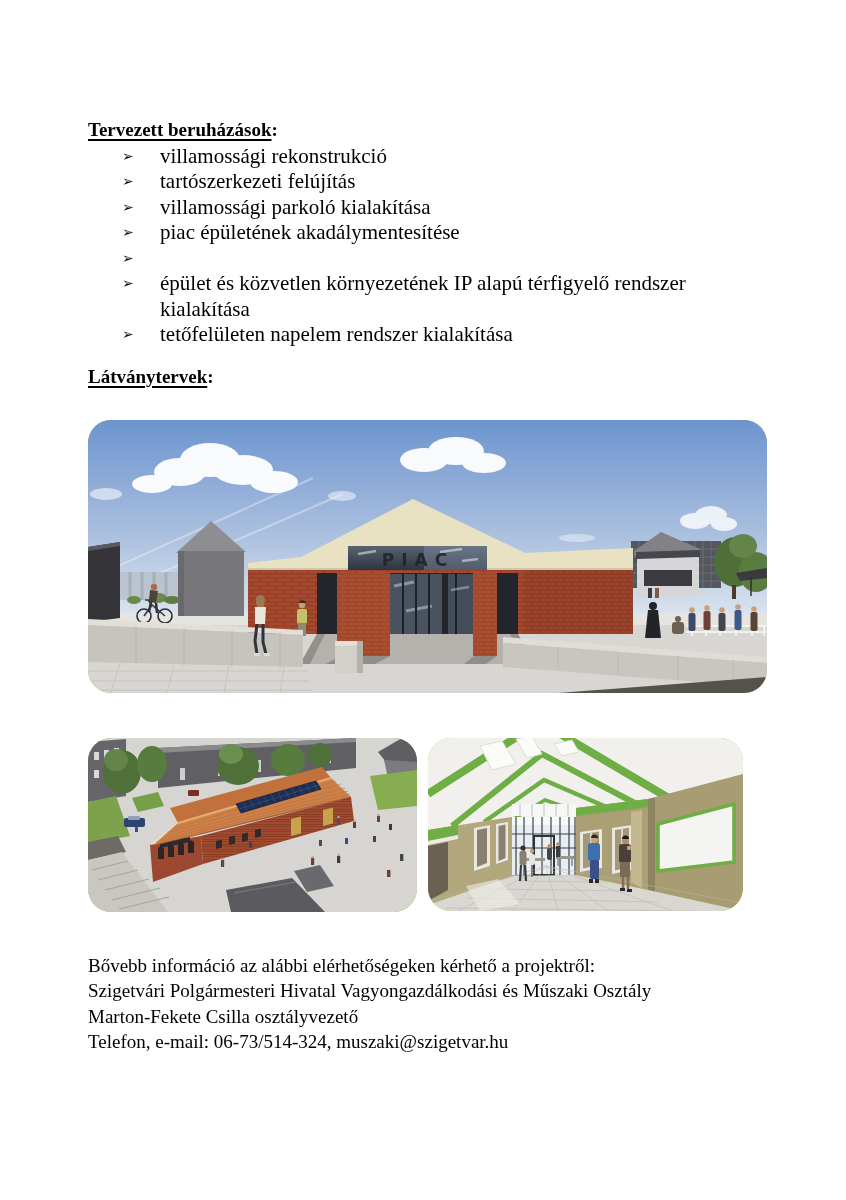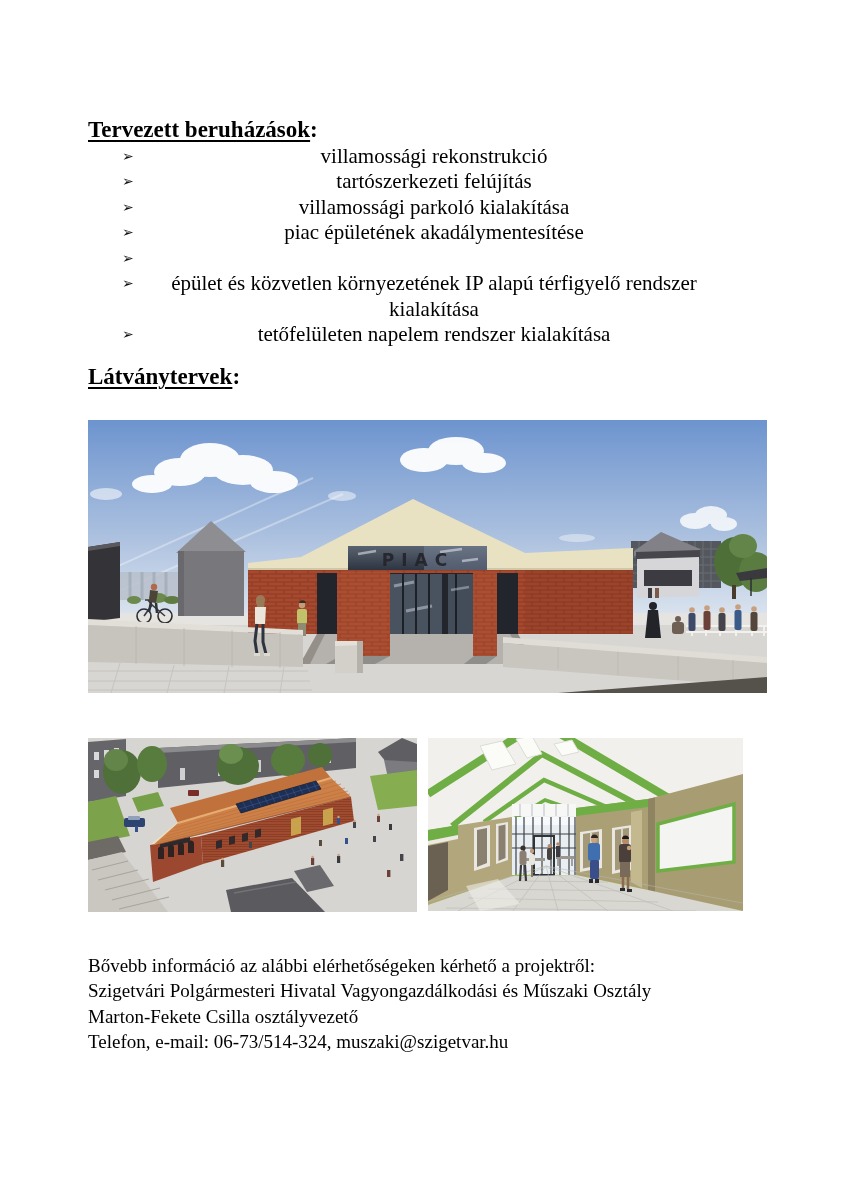--- a/index.html
+++ b/index.html
@@ -1,31 +1,31 @@
 <!DOCTYPE html>
 <html><head>
 <meta charset="utf-8">
 <style>
   html,body{margin:0;padding:0;background:#ffffff;}
   .page{
     position:relative;width:846px;height:1200px;background:#ffffff;overflow:hidden;
     font-family:"Liberation Serif","DejaVu Serif",serif;color:#000;
   }
   .heading{
-    position:absolute;left:88px;font-size:23px;font-weight:700;line-height:26px;white-space:nowrap;
+    position:absolute;left:88px;font-size:19px;font-weight:700;line-height:26px;white-space:nowrap;
   }
   .heading .u{text-decoration:underline;text-decoration-thickness:2px;text-underline-offset:3px;}
   .bullet-list{position:absolute;left:88px;top:144px;width:620px;margin:0;padding:0;list-style:none;}
   .bullet-item{display:flex;font-size:21px;line-height:25.45px;}
   .bullet-item .glyph{
     flex:0 0 38px;margin-left:34px;font-family:"DejaVu Sans",sans-serif;font-size:14px;
     line-height:25.45px;color:#111;
   }
-  .bullet-item .txt{flex:1;text-align:center;}
-  .figure{position:absolute;overflow:hidden;background:#84cc16;}
+  .bullet-item .txt{flex:1;}
+  .figure{position:absolute;overflow:hidden;background:#84cc16;border-radius:23px;}
   #fig-exterior{left:88px;top:420px;width:679px;height:273px;}
   #fig-aerial{left:88px;top:738px;width:329px;height:174px;}
   #fig-interior{left:428px;top:738px;width:315px;height:173px;}
   .contact{position:absolute;left:88px;top:953px;font-size:19px;line-height:25.45px;}
   svg{display:block;}
 </style>
 </head>
 <body>
 
 <div class="page">

